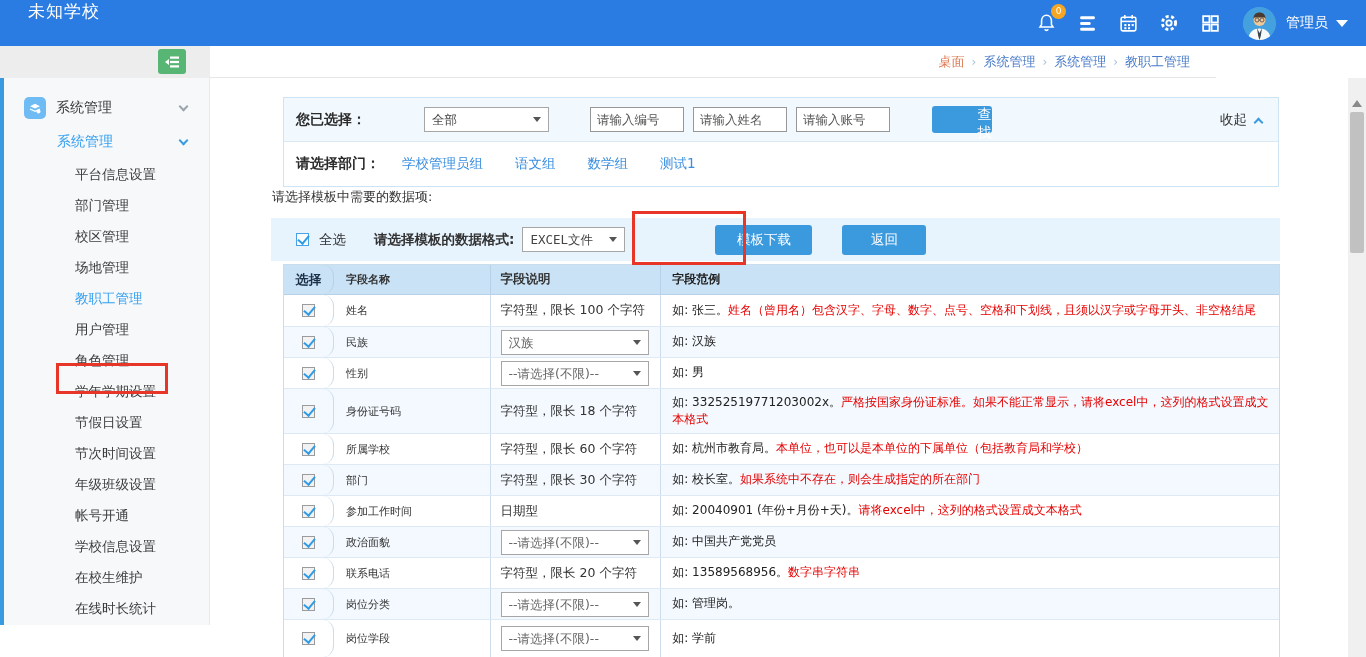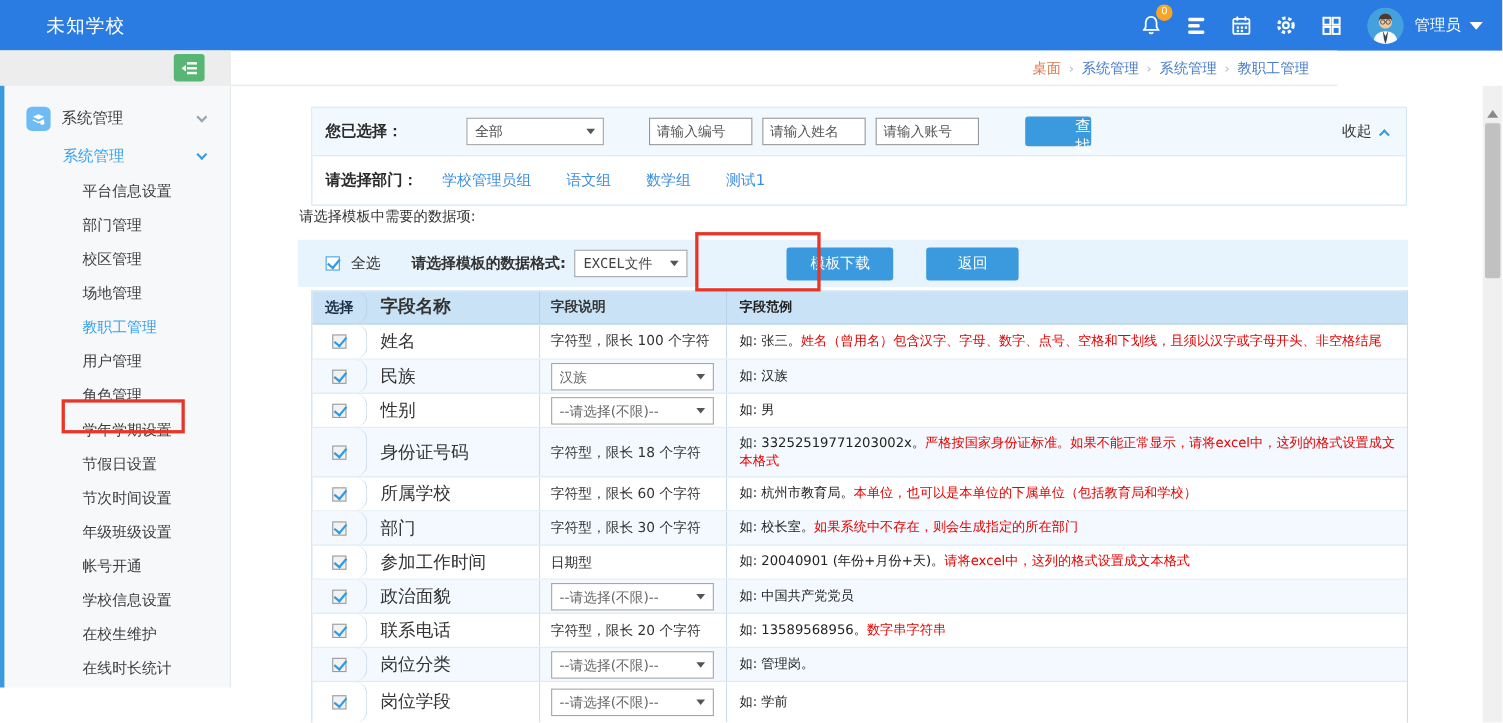--- a/index.html
+++ b/index.html
@@ -1,21 +1,21 @@
 <!DOCTYPE html>
 <html><head>
 <meta charset="utf-8">
 <style>
   * { margin:0; padding:0; box-sizing:border-box; }
   html,body { width:1366px; height:657px; overflow:hidden; }
   body { font-family:"DejaVu Sans","Liberation Sans",sans-serif; background:#fff; }
   #app { position:relative; width:1366px; height:657px; overflow:hidden; background:#fff; }
 
   
-  .topbar { position:absolute; left:0; top:0; width:1366px; height:46px; background:#2a7ce2; display:flex; align-items:center; justify-content:space-between;padding-left:14px; }
+  .topbar { position:absolute; left:0; top:0; width:1366px; height:46px; background:#2a7ce2; display:flex; justify-content:space-between; }
   .app-title { color:#fff; font-size:17px; margin-left:28px; letter-spacing:1px; }
   .topbar-right { display:flex; align-items:center; margin-right:18px; }
   .hicon { position:relative; width:26px; height:26px; margin-left:15px; display:flex; align-items:center; justify-content:center; cursor:pointer; }
   .badge { position:absolute; top:-6px; right:-7px; min-width:15px; height:15px; border-radius:8px; background:#f6a623; color:#fff; font-size:9px; line-height:15px; text-align:center; padding:0 3px; }
   .avatar { width:33px; height:33px; border-radius:50%; overflow:hidden; margin-left:20px; background:#45a1dd; }
   .user-menu { display:flex; align-items:center; margin-left:10px; cursor:pointer; }
   .user-menu span.uname { color:#fff; font-size:14px; }
   .caret-down-white { width:0; height:0; border-left:6px solid transparent; border-right:6px solid transparent; border-top:7px solid #fff; margin-left:8px; }
 
   
@@ -79,21 +79,21 @@
   
   .table { position:absolute; left:283px; top:264px; width:997px; border:1px solid #cbdcea; border-bottom:none; background:#fff; }
   .thead { display:flex; height:30px; background:#c9e2f6; border-bottom:1px solid #b7d2e8; }
   .th { font-size:13px; font-weight:bold; color:#1b2f45; display:flex; align-items:center; border-right:1px solid #b7d2e8; }
   .th:last-child { border-right:none; }
   .trow { display:flex; border-bottom:1px solid #dde9f4; align-items:center; overflow:hidden; }
   .trow.alt { background:#f3f9fe; }
   .td { display:flex; align-items:center; align-self:stretch; border-right:1px solid #ccdcea; }
   .td:last-child { border-right:none; }
   .c1 { width:50px; justify-content:center;border-radius:11px; }
-  .c2 { width:157px; padding-left:12px; font-size:16px; color:#333; }
+  .c2 { width:157px; padding-left:12px; font-size:11px; color:#333; }
   .c3 { width:171px; padding-left:10px; font-size:12.5px; color:#333; }
   .c4 { width:619px; padding:3px 10px 3px 11px; font-size:12px; color:#222; display:block; line-height:1.45; align-self:center; }
   .c4 .red { color:#e60000; }
   .cell-select { width:148px; height:25px; line-height:23px; }
   .cell-select .s-val { color:#666; }
   .tbl-cb { background:#f2f2f2; border-color:#9b9b9b; }
 
   
   .vscroll { position:absolute; right:0; top:78px; width:18px; height:579px; background:#f0f0f0; }
   .vs-arrow { position:absolute; left:4px; top:22px; width:0; height:0; border-left:5px solid transparent; border-right:5px solid transparent; border-bottom:7px solid #8a8a8a; cursor:pointer; }

